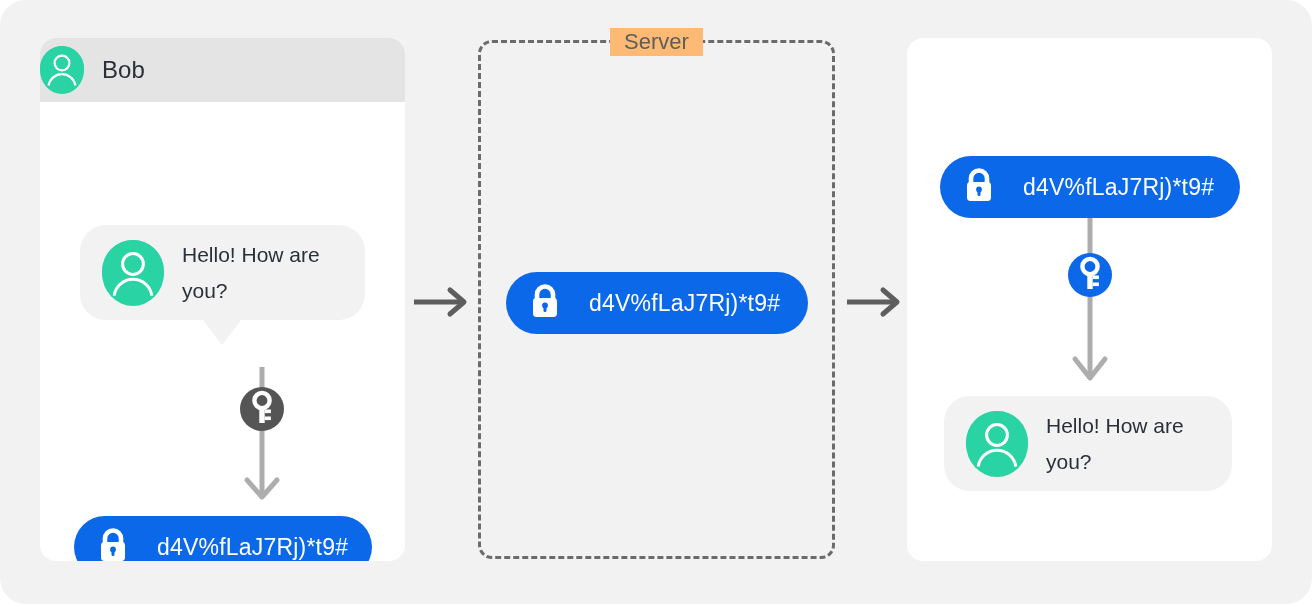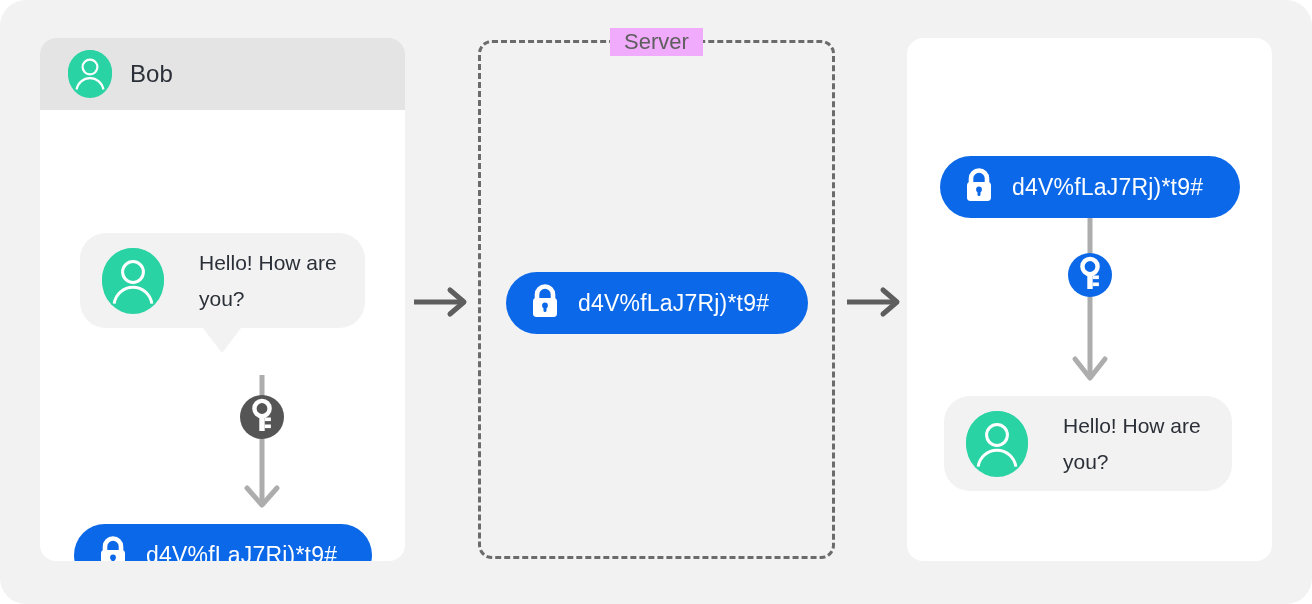--- a/index.html
+++ b/index.html
@@ -29,25 +29,24 @@
   .panel {
     position: absolute;
     background: #ffffff;
     border-radius: 16px;
     overflow: hidden;
   }
   #panel-bob { left: 40px;  top: 38px; width: 365px; height: 523px; }
   #panel-amy { left: 907px; top: 38px; width: 365px; height: 523px; }
 
   .panel-header {
-    height: 72px;
+    height: 64px;
     background: #e4e4e4;
     display: flex;
     align-items: center;
-    padding-left: 28px;
     box-sizing: border-box;
   }
   .panel-title {
     font-size: 24px;
     color: #2b3038;
     font-weight: 400;
     margin-left: 18px;
     letter-spacing: .1px;
   }
   .panel-body {
@@ -70,40 +69,41 @@
     background: #f2f2f2;
     border-radius: 26px;
     display: flex;
     align-items: center;
     box-sizing: border-box;
   }
   .bubble-text {
     font-size: 21px;
     line-height: 36px;
     color: #2b3038;
-    margin-left: 35px;
+    margin-left: 18px;
     width: 175px;
   }
   .bubble-tail {
     position: absolute;
     width: 0;
     height: 0;
     border-left: 19px solid transparent;
     border-right: 19px solid transparent;
     border-top: 25px solid #f2f2f2;
   }
 
   
   .pill {
     position: absolute;
     background: #0b68e8;
     border-radius: 32px;
     display: flex;
     align-items: center;
     box-sizing: border-box;
+    gap: 11px;
   }
   .pill-text {
     color: #ffffff;
     font-size: 23px;
     margin-left: 16px;
     white-space: nowrap;
     letter-spacing: .2px;
   }
 
   
@@ -118,21 +118,21 @@
     width: 357px;
     height: 519px;
     border: 3px dashed #6b6b6b;
     border-radius: 14px;
     box-sizing: border-box;
   }
   #server-label {
     position: absolute;
     left: 610px;
     top: 28px;
-    background: #f0abfc;
+    background: #fdba74;
     padding: 0 14px;
     font-size: 22px;
     color: #5e5e5e;
     line-height: 28px;
   }
 
   
   .h-arrow { position: absolute; }
   .h-arrow svg { display: block; }
 </style>

